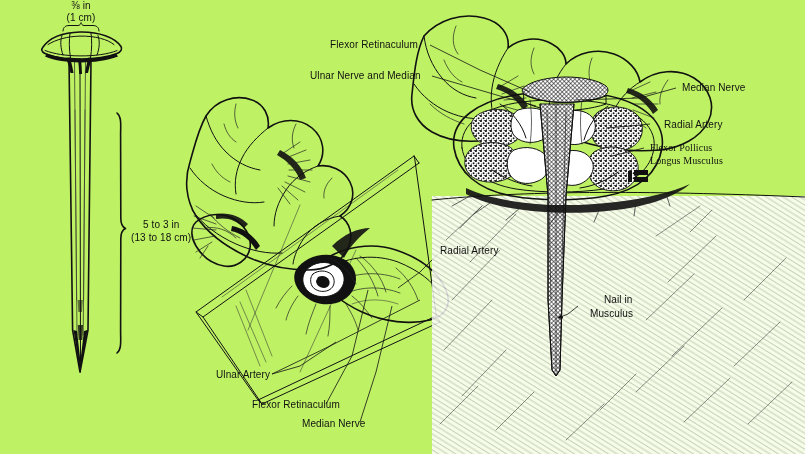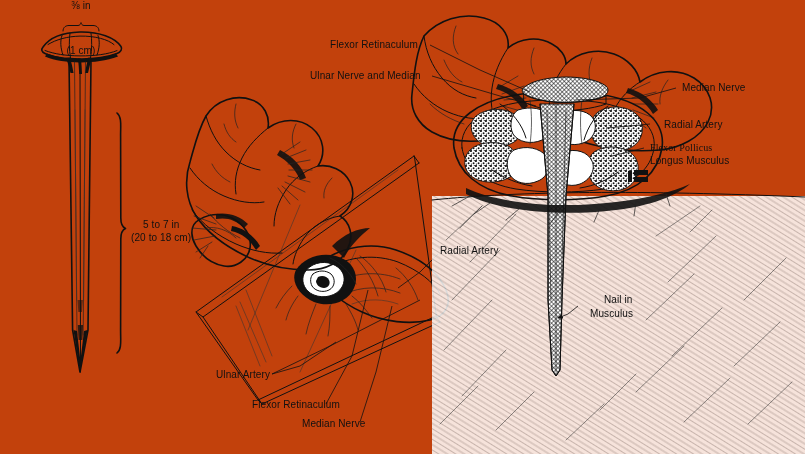--- a/index.html
+++ b/index.html
@@ -3,21 +3,21 @@
 <meta charset="utf-8">
 <style>
   html,body{margin:0;padding:0;background:#ffffff;}
   body{
     width:805px;height:454px;
     font-family:"Liberation Sans", sans-serif;
     color:#000;
     overflow:hidden;
     position:relative;
   }
-  #stage{position:relative;width:805px;height:454px;background:#c2410c;}
+  #stage{position:relative;width:805px;height:454px;background:#bef264;}
   .lbl{
     position:absolute;
     font-family:"Liberation Sans", sans-serif;
     font-size:10px;
     line-height:12px;
     color:#111;
     white-space:pre;
     letter-spacing:.1px;
   }
   .lbl.c{text-align:center;}
@@ -291,32 +291,32 @@
       <path class="lead" d="M430,45 L480,70 L530,92"></path>
       <path class="lead" d="M432,76 L500,96 L536,106"></path>
       <path class="lead" d="M676,88 L640,98 L576,100"></path>
       <path class="lead" d="M650,124 L630,126 L606,128"></path>
       <path class="lead" d="M644,148 L628,152 L612,156"></path>
       <path class="lead" d="M578,306 L568,314 L558,318" marker-end="url(#arrHead)"></path>
     </g>
   </svg>
 
   <div class="lbl c" style="left:42px;top:0px;width:78px;">⅜ in</div>
-  <div class="lbl c" style="left:42px;top:12px;width:78px;margin-top:33px;">(1 cm)</div>
-
-  <div class="lbl" style="left:143px;top:219px;">5 to 7 in</div>
-  <div class="lbl" style="left:131px;top:232px;">(20 to 18 cm)</div>
+  <div class="lbl c" style="left:42px;top:12px;width:78px;">(1 cm)</div>
+
+  <div class="lbl" style="left:143px;top:219px;">5 to 3 in</div>
+  <div class="lbl" style="left:131px;top:232px;">(13 to 18 cm)</div>
 
   <div class="lbl" style="left:330px;top:39px;">Flexor Retinaculum</div>
   <div class="lbl" style="left:310px;top:70px;">Ulnar Nerve and Median</div>
 
   <div class="lbl" style="left:682px;top:82px;">Median Nerve</div>
   <div class="lbl" style="left:664px;top:119px;">Radial Artery</div>
   <div class="lbl" style="left:650px;top:142px;font-family:Liberation Serif, serif;">Flexor Pollicus</div>
-  <div class="lbl" style="left:650px;top:155px;">Longus Musculus</div>
+  <div class="lbl" style="left:650px;top:155px;font-family:Liberation Serif, serif;">Longus Musculus</div>
 
   <div class="lbl" style="left:590px;top:294px;padding-left:14px;">Nail in</div>
   <div class="lbl" style="left:590px;top:308px;">Musculus</div>
 
   <div class="lbl" style="left:440px;top:245px;">Radial Artery</div>
   <div class="lbl" style="left:216px;top:369px;">Ulnar Artery</div>
   <div class="lbl" style="left:252px;top:399px;">Flexor Retinaculum</div>
   <div class="lbl" style="left:302px;top:418px;">Median Nerve</div>
 
 </div>

